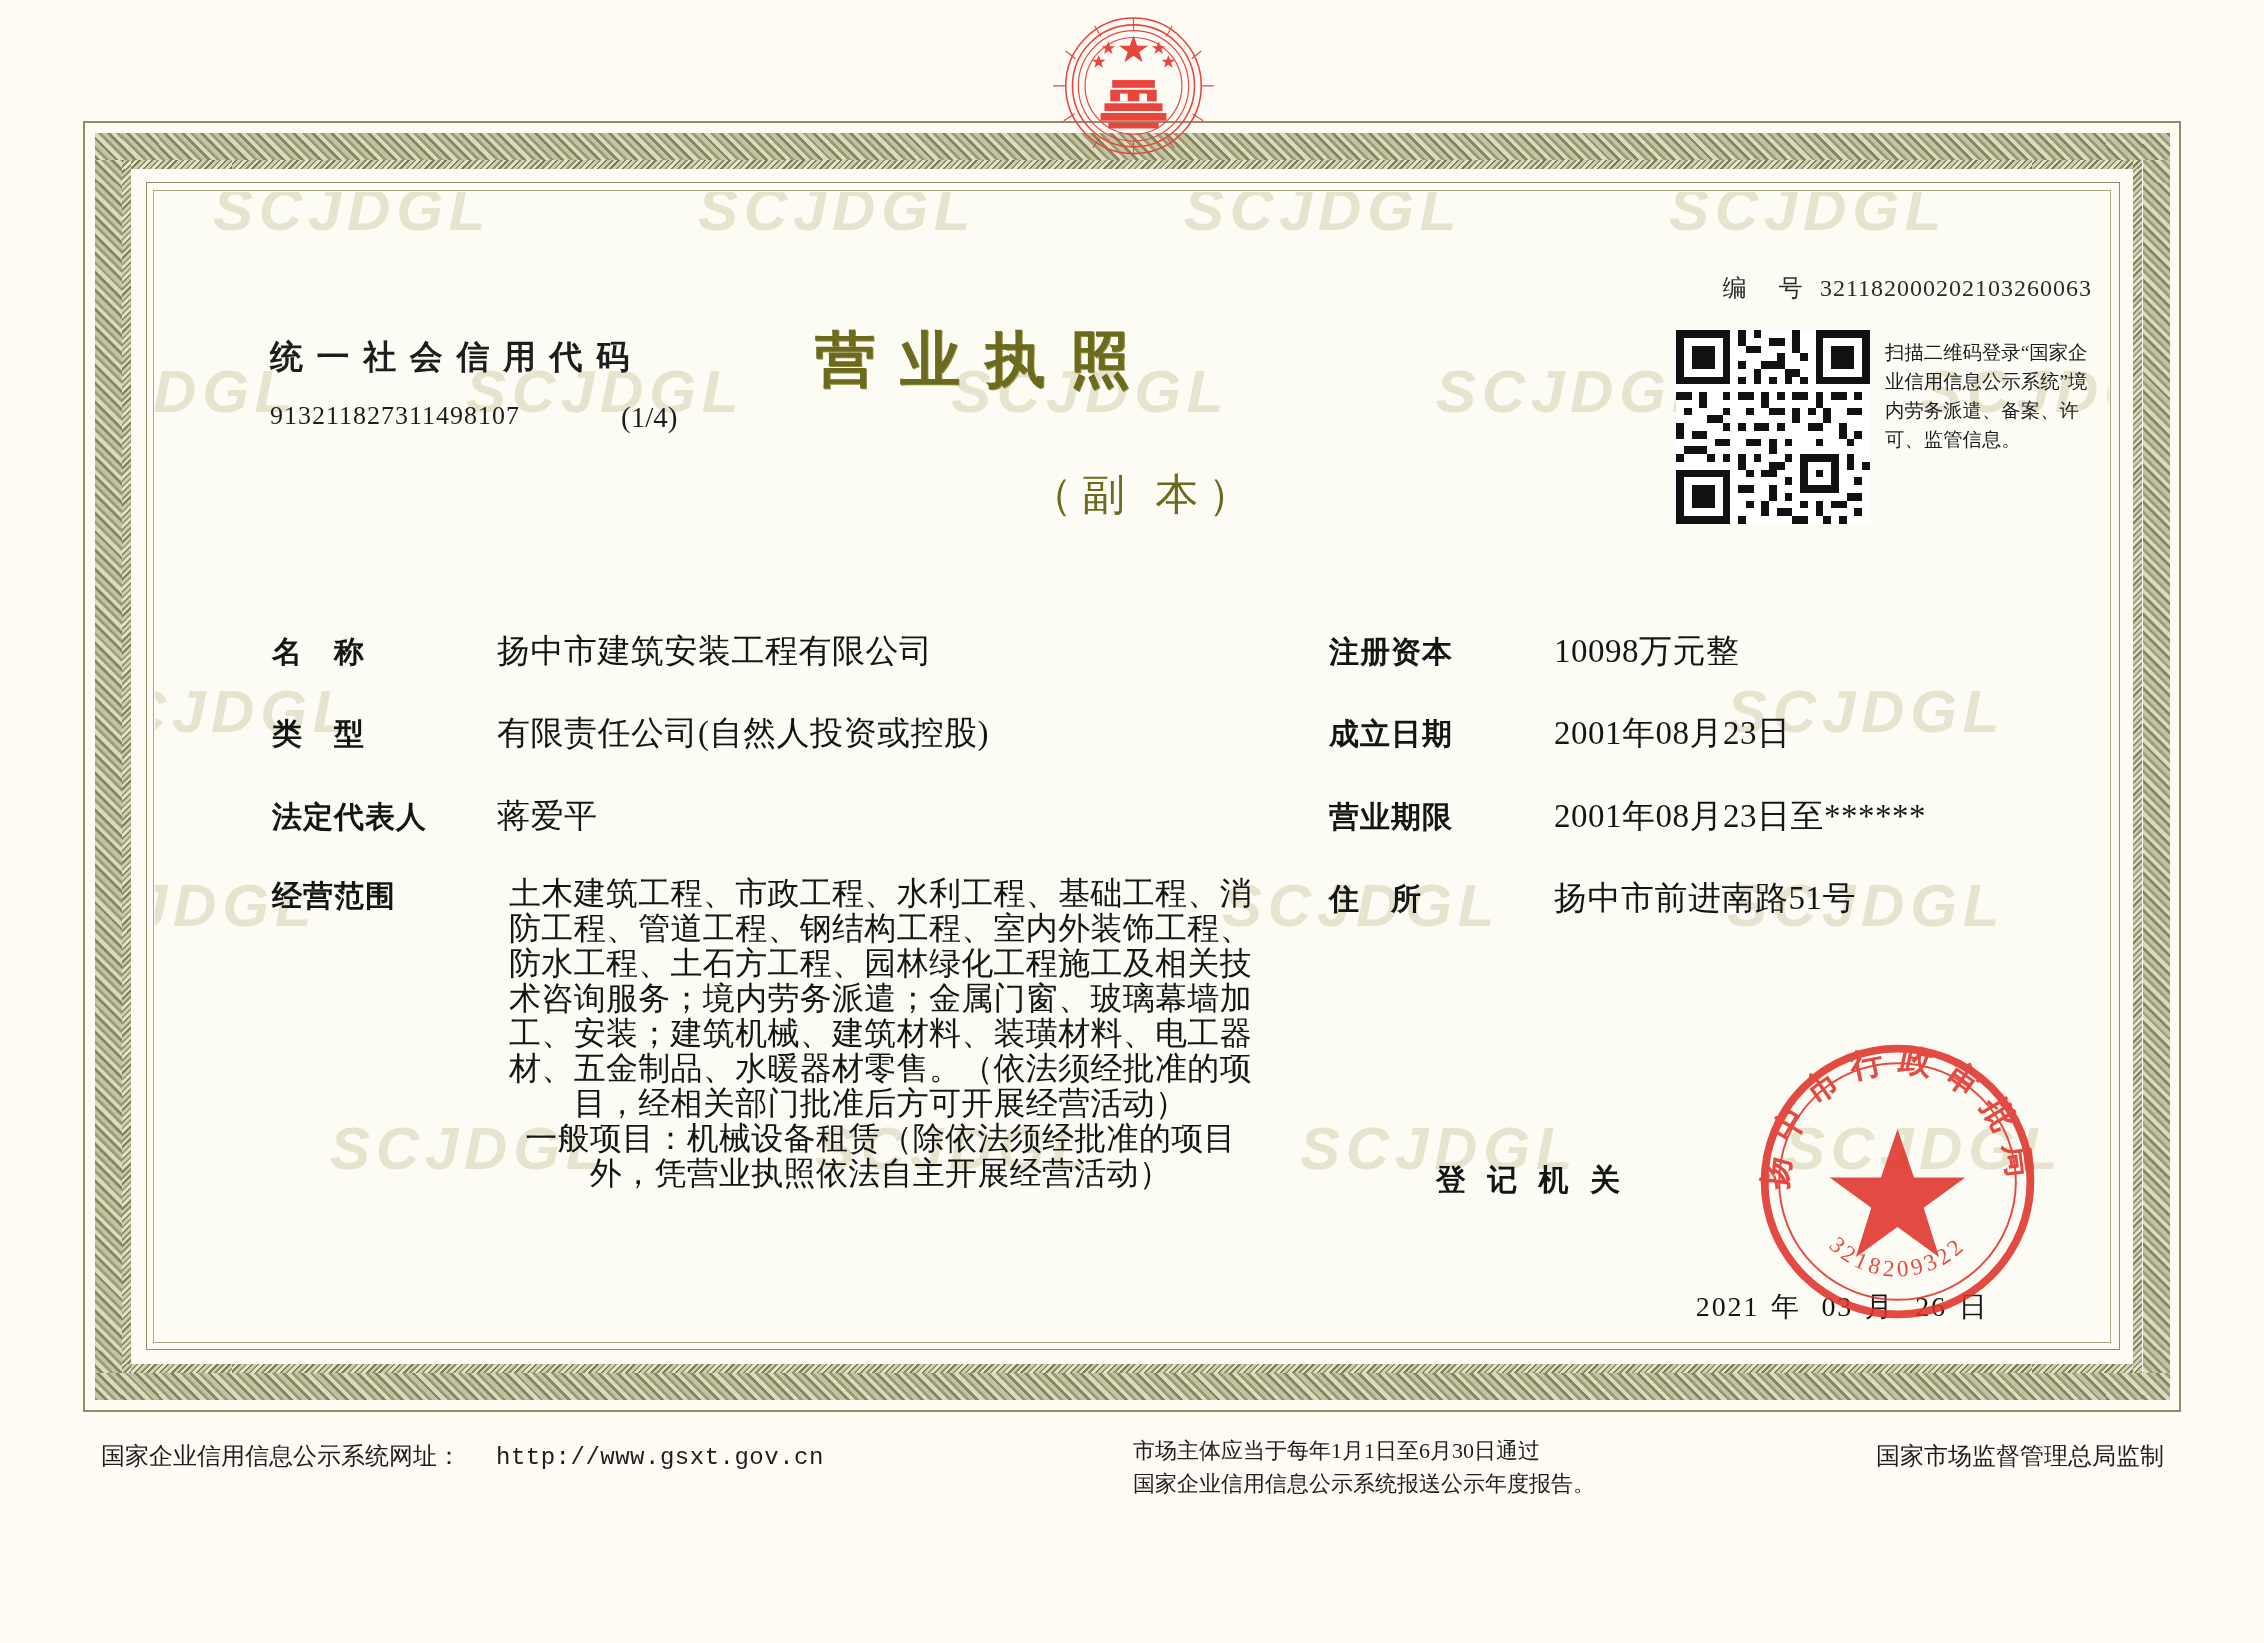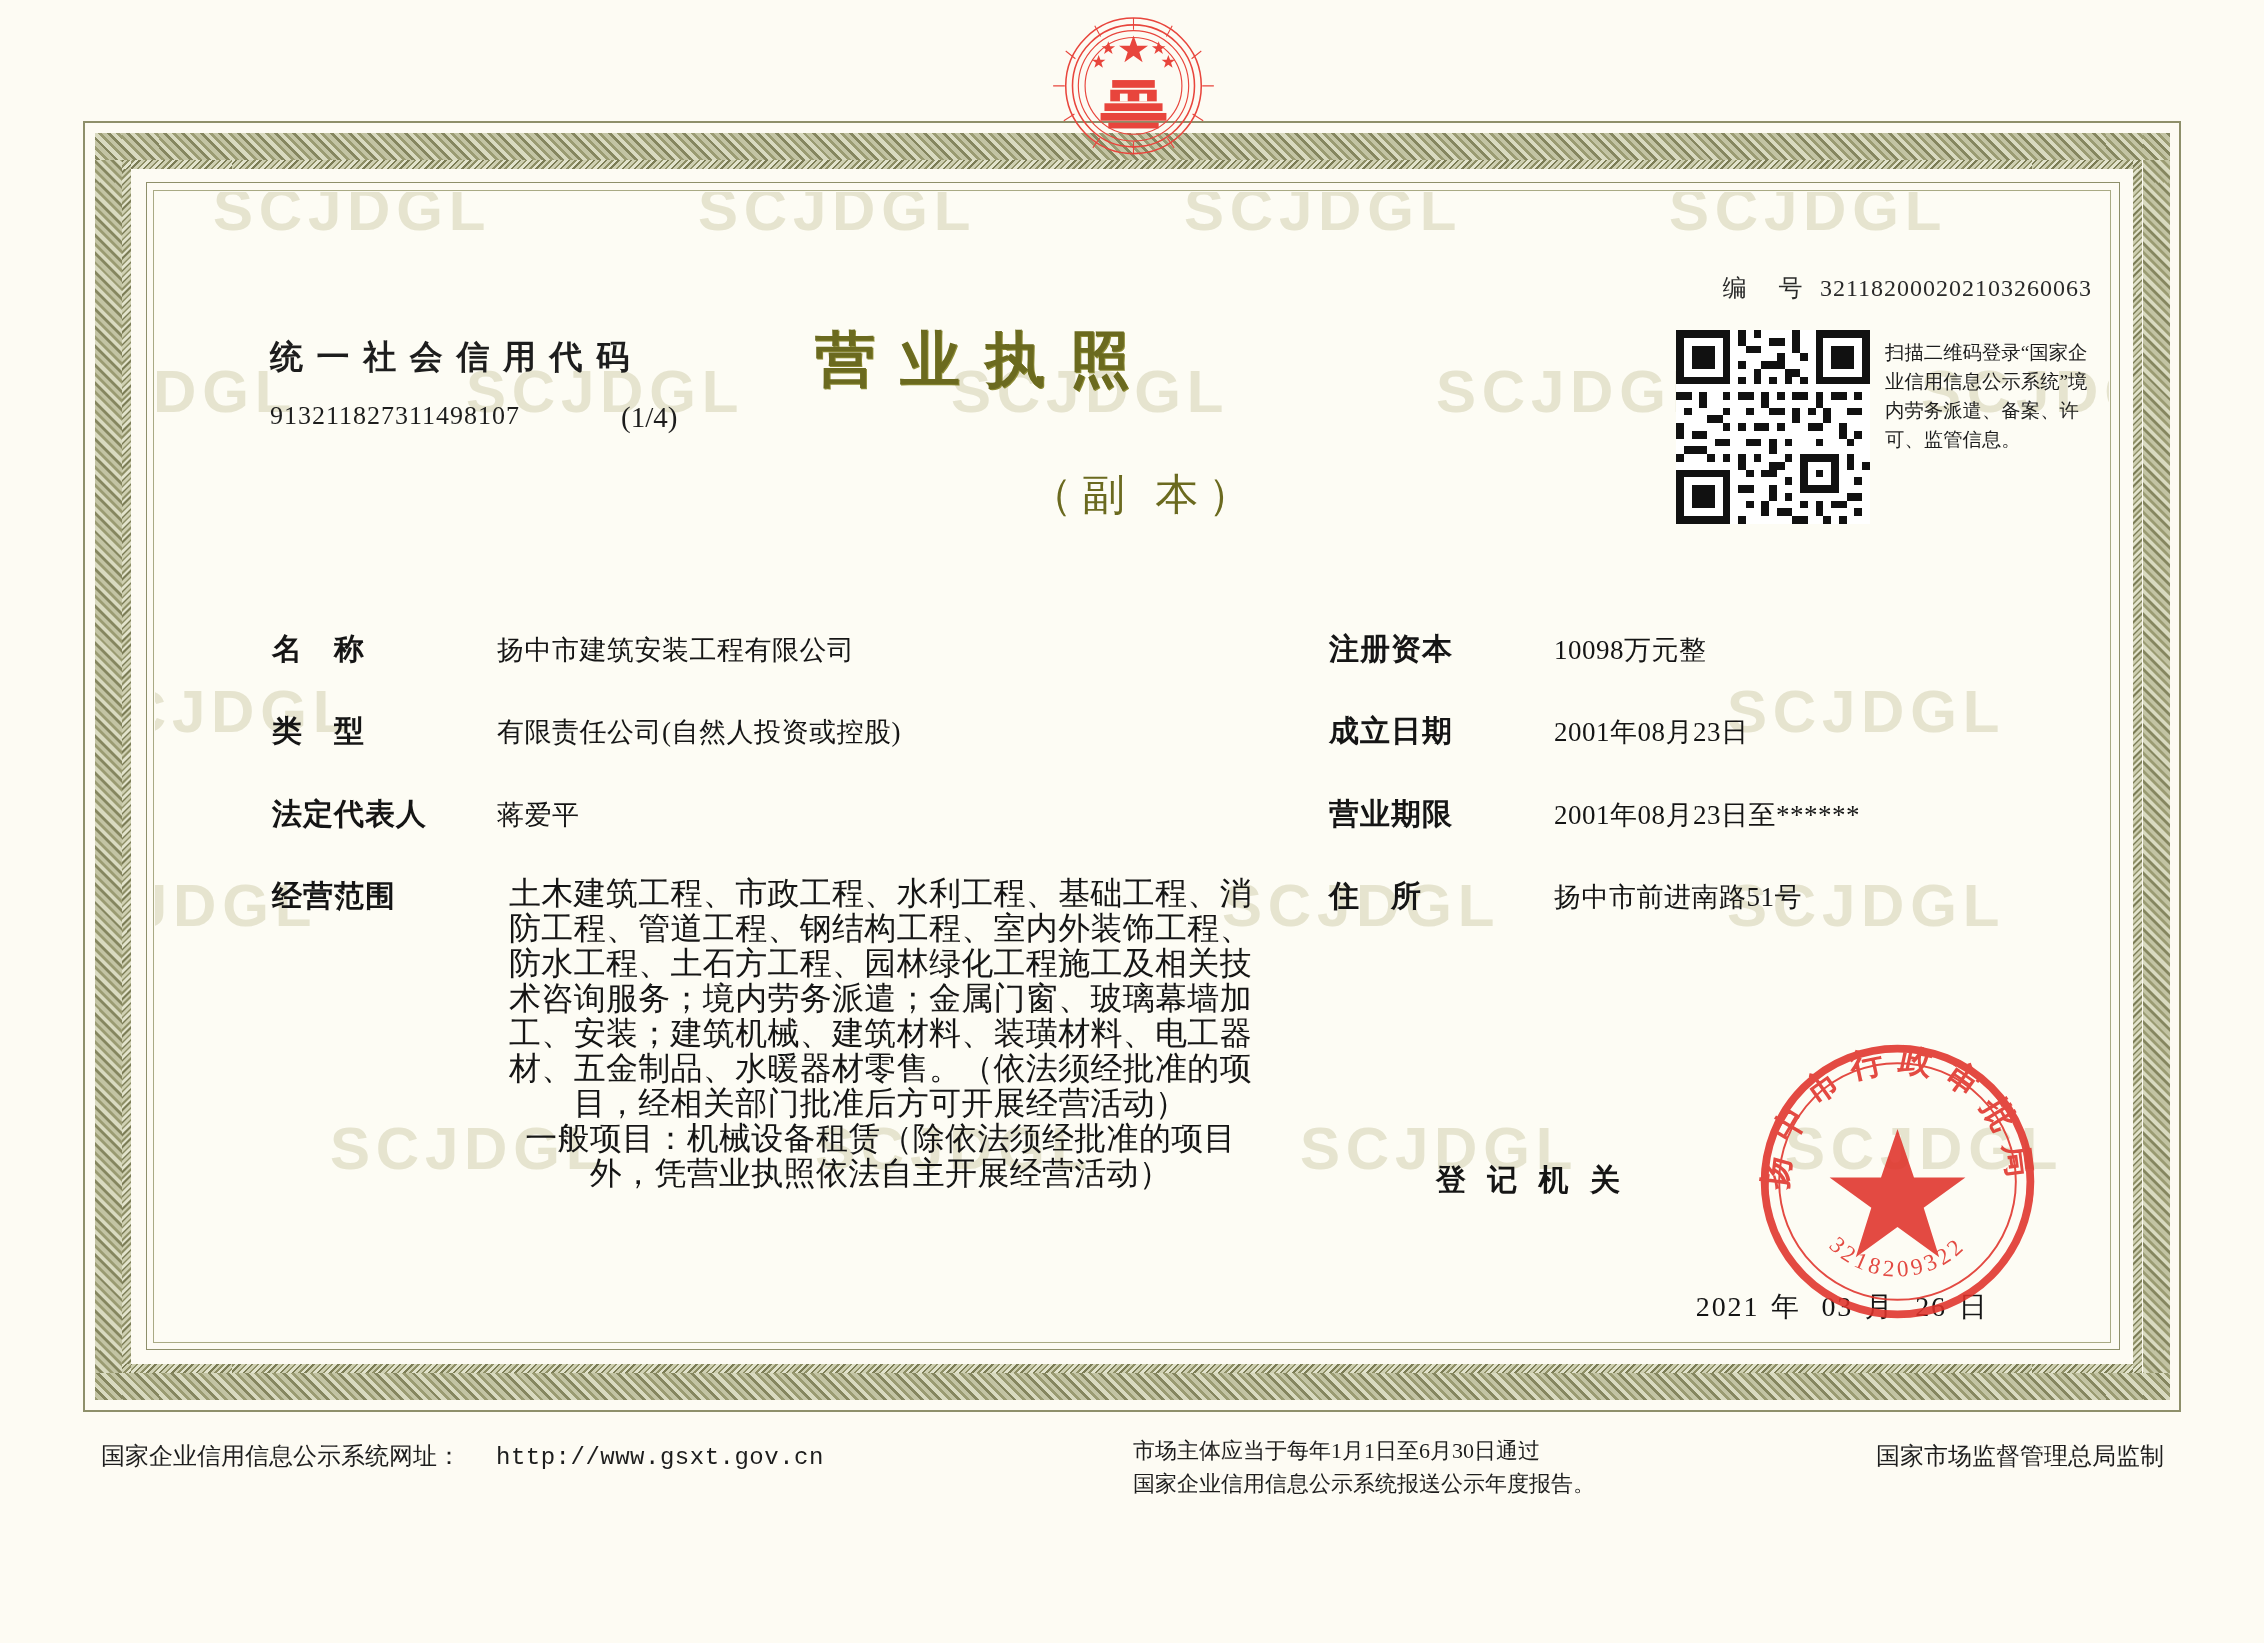--- a/index.html
+++ b/index.html
@@ -94,20 +94,21 @@
     pointer-events: none;
   }
   .wm {
     position: absolute;
     font-family: "Liberation Sans", sans-serif;
     font-weight: bold;
     color: #e6e4cf;
     font-size: 60px;
     letter-spacing: 5.8px;
     white-space: nowrap;
+    font-style: italic;
   }
   .wm-cn {
     position: absolute;
     font-family: "Liberation Serif", serif;
     color: #e9e7d2;
     font-size: 72px;
     letter-spacing: 23px;
     white-space: nowrap;
   }
 
@@ -205,21 +206,21 @@
   .field {
     position: absolute;
     font-size: 30px;
     color: #151515;
   }
   .field .k {
     font-weight: bold;
     letter-spacing: 1px;
   }
   .field .v {
-    font-size: 27px;
+    font-size: 33px;
     letter-spacing: 0.5px;
   }
 
   .k-4 { display: inline-block; width: 225px; letter-spacing: 27px; }
   .k-5 { display: inline-block; width: 225px; letter-spacing: 1.9px; }
 
   .left-col { left: 272px; }
   .right-col { left: 1329px; }
 
   .scope-text {

